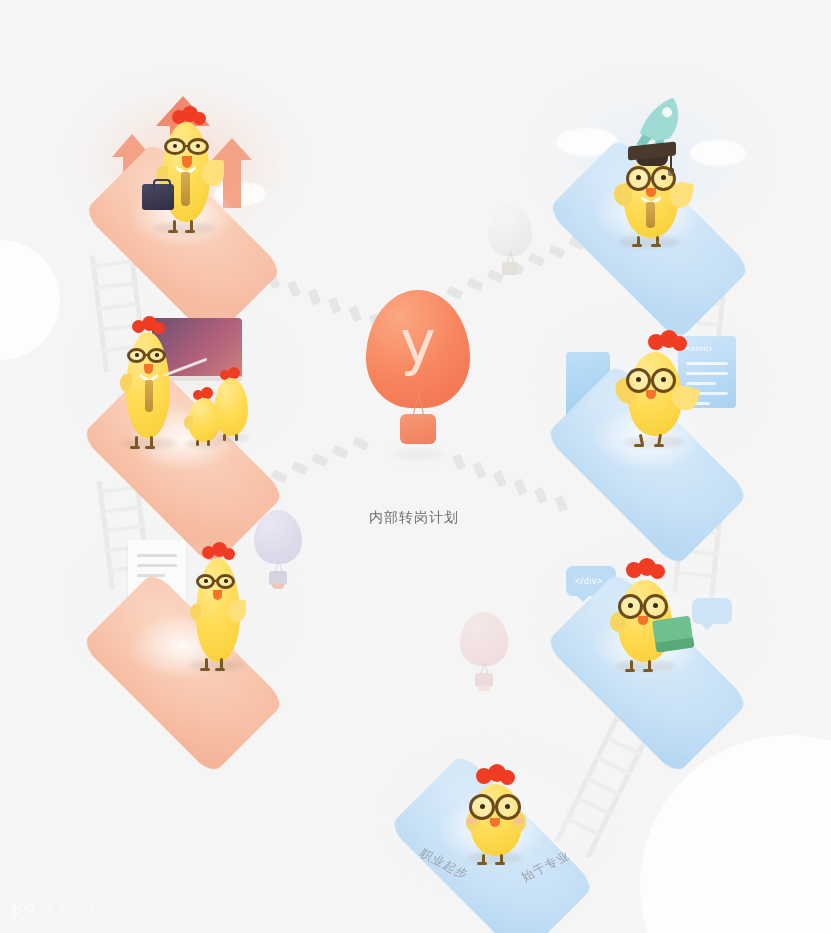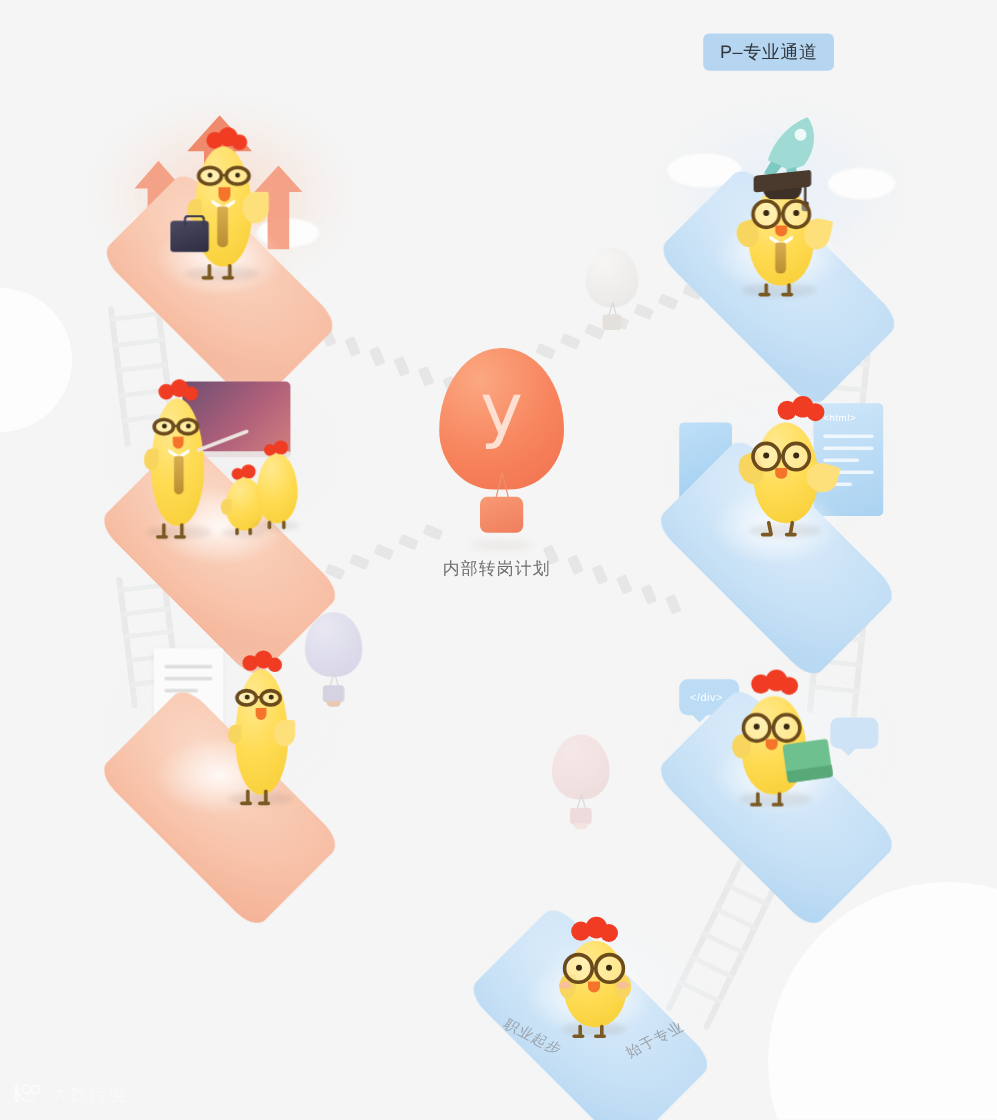--- a/index.html
+++ b/index.html
@@ -82,21 +82,21 @@
   .pupil{position:absolute;background:#3a2a12;border-radius:50%;}
   .beak{position:absolute;background:#f4752a;border-radius:2px 40% 40% 2px;}
   .leg{position:absolute;width:3px;background:#7a5a22;border-radius:2px;}
   .foot{position:absolute;width:10px;height:3px;background:#7a5a22;border-radius:2px;}
   .wing{position:absolute;background:#fde07a;border-radius:50% 10% 50% 50%;}
   .shadow-ell{position:absolute;border-radius:50%;background:rgba(120,110,100,.13);filter:blur(2px);}
   .tie{position:absolute;background:linear-gradient(180deg,#d9ae4e,#b98f33);}
   .collar{position:absolute;background:#fff;}
 
   .caption{
-    position:absolute;font-size:14px;color:#6d6d6d;letter-spacing:1px;white-space:nowrap;
+    position:absolute;font-size:14px;color:#6d6d6d;letter-spacing:1px;white-space:nowrap;margin-top:44px;
   }
   .plat-label{
     position:absolute;font-size:12px;color:#9aa1a8;white-space:nowrap;letter-spacing:1px;
   }
   .wm{position:absolute;left:10px;top:902px;display:flex;align-items:center;gap:6px;opacity:.55;}
   .wm .mark{width:26px;height:20px;position:relative;}
   .wm .wm-text{font-size:15px;color:#fff;letter-spacing:1px;text-shadow:0 0 1px rgba(0,0,0,.08);}
   .bubble{position:absolute;background:#bcdcf6;border-radius:7px;}
   .bubble .tip{position:absolute;width:0;height:0;border:7px solid transparent;border-top-color:#bcdcf6;}
   .bubble-txt{position:absolute;font-size:9px;color:#fff;letter-spacing:.5px;white-space:nowrap;}
@@ -389,21 +389,21 @@
       <div class="leg" style="left:31px;top:96px;height:10px;"></div>
       <div class="leg" style="left:50px;top:96px;height:10px;"></div>
       <div class="foot" style="left:26px;top:104px;"></div>
       <div class="foot" style="left:45px;top:104px;"></div>
     </div>
   </div>
 
   <div>
     <div class="haze" style="left:550px;top:322px;width:200px;height:128px;background:radial-gradient(ellipse,rgba(240,244,248,.9),rgba(240,244,248,0) 70%);"></div>
 
-    <div class="doc" style="left:678px;top:336px;width:58px;height:94px;">
+    <div class="doc" style="left:678px;top:336px;width:58px;height:72px;">
       <div class="ttl" style="left:8px;top:8px;">&lt;html&gt;</div>
       <div class="line" style="left:8px;top:26px;width:42px;"></div>
       <div class="line" style="left:8px;top:36px;width:42px;"></div>
       <div class="line" style="left:8px;top:46px;width:30px;"></div>
       <div class="line" style="left:8px;top:56px;width:42px;"></div>
       <div class="line" style="left:8px;top:66px;width:24px;"></div>
     </div>
     <div class="doc" style="left:566px;top:352px;width:44px;height:68px;background:linear-gradient(160deg,#bfdff7,#9fcdf0);"></div>
 
     <div class="plat plat-cool" style="left:554px;top:372px;width:186px;height:186px;">
@@ -535,21 +535,20 @@
       <div class="env" style="height:118px;background:radial-gradient(120% 110% at 32% 22%,#fba882 0%,#f7855e 48%,#ef6c4a 100%);"></div>
       <div style="position:absolute;left:0;top:22px;width:104px;text-align:center;font-size:60px;line-height:1;color:#fde0d2;font-family:'DejaVu Sans',sans-serif;font-weight:400;">y</div>
       <div class="ropes" style="top:104px;height:26px;transform:rotate(14deg);background:#ef8f6e;"></div>
       <div class="ropes" style="top:104px;height:26px;transform:rotate(-14deg);background:#ef8f6e;"></div>
       <div class="basket" style="left:34px;top:124px;width:36px;height:30px;background:linear-gradient(160deg,#f89a75,#f07e5c);border-radius:6px;"></div>
       <div class="shade" style="left:26px;top:160px;width:52px;height:9px;background:#ded6d2;"></div>
     </div>
     <div class="caption" style="left:369px;top:465px;">内部转岗计划</div>
   </div>
 
-  <div class="badge badge-p">P–专业通道</div>
 
   <div class="wm">
     <svg class="mark" viewBox="0 0 26 20">
       <path d="M2 4 C2 2 4 1 6 2 L6 16 C4 18 2 16 2 14 Z" fill="#ffffff"></path>
       <circle cx="12" cy="6" r="3.4" fill="none" stroke="#ffffff" stroke-width="1.6"></circle>
       <circle cx="19.5" cy="6" r="3.4" fill="none" stroke="#ffffff" stroke-width="1.6"></circle>
       <path d="M6 10 C8 16 14 17 18 13" fill="none" stroke="#ffffff" stroke-width="1.6"></path>
     </svg>
     <span class="wm-text">大数跨境</span>
   </div>

